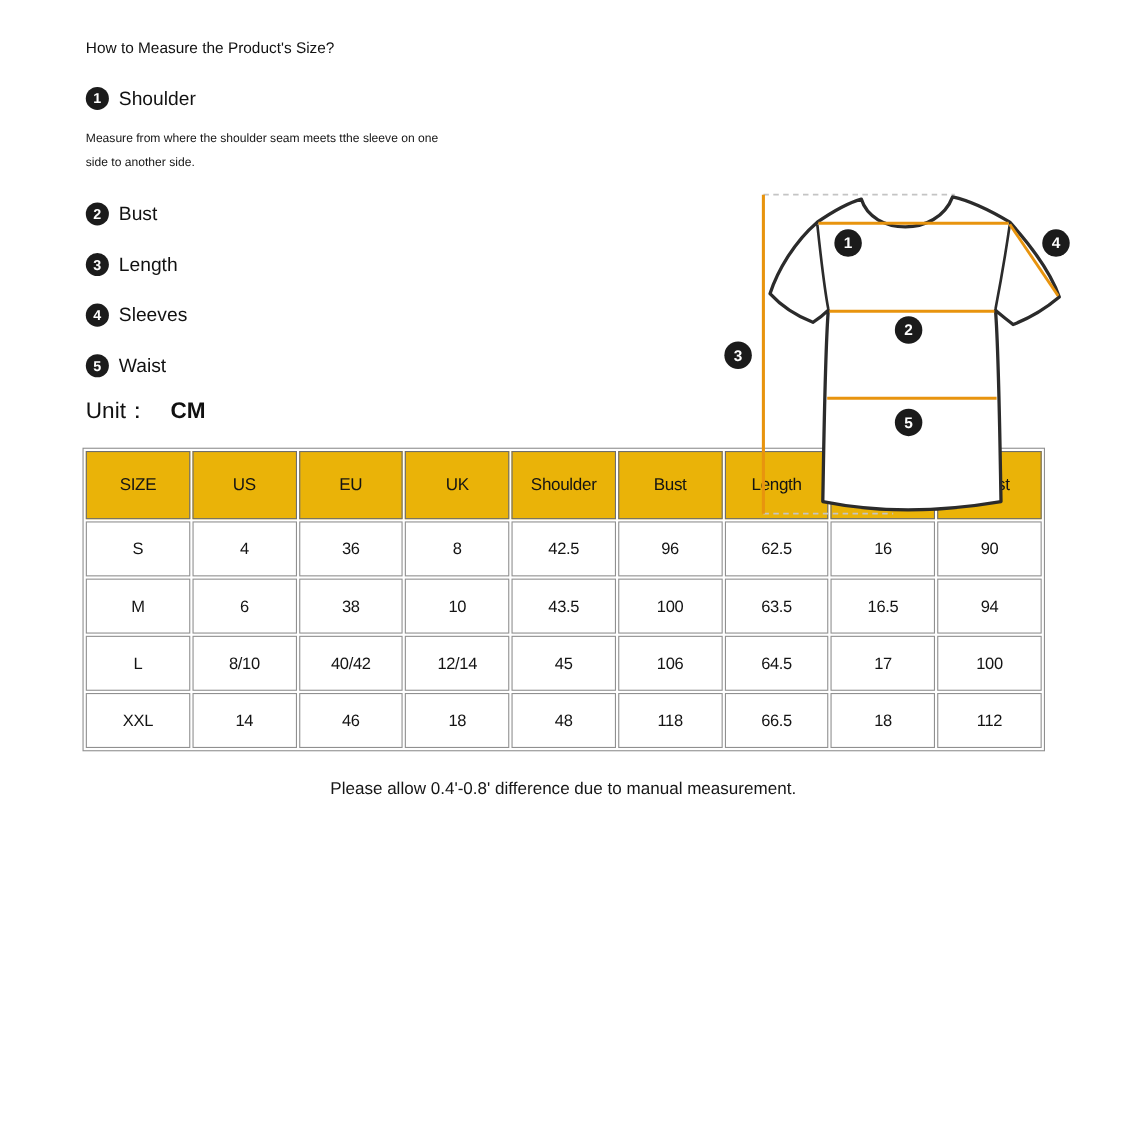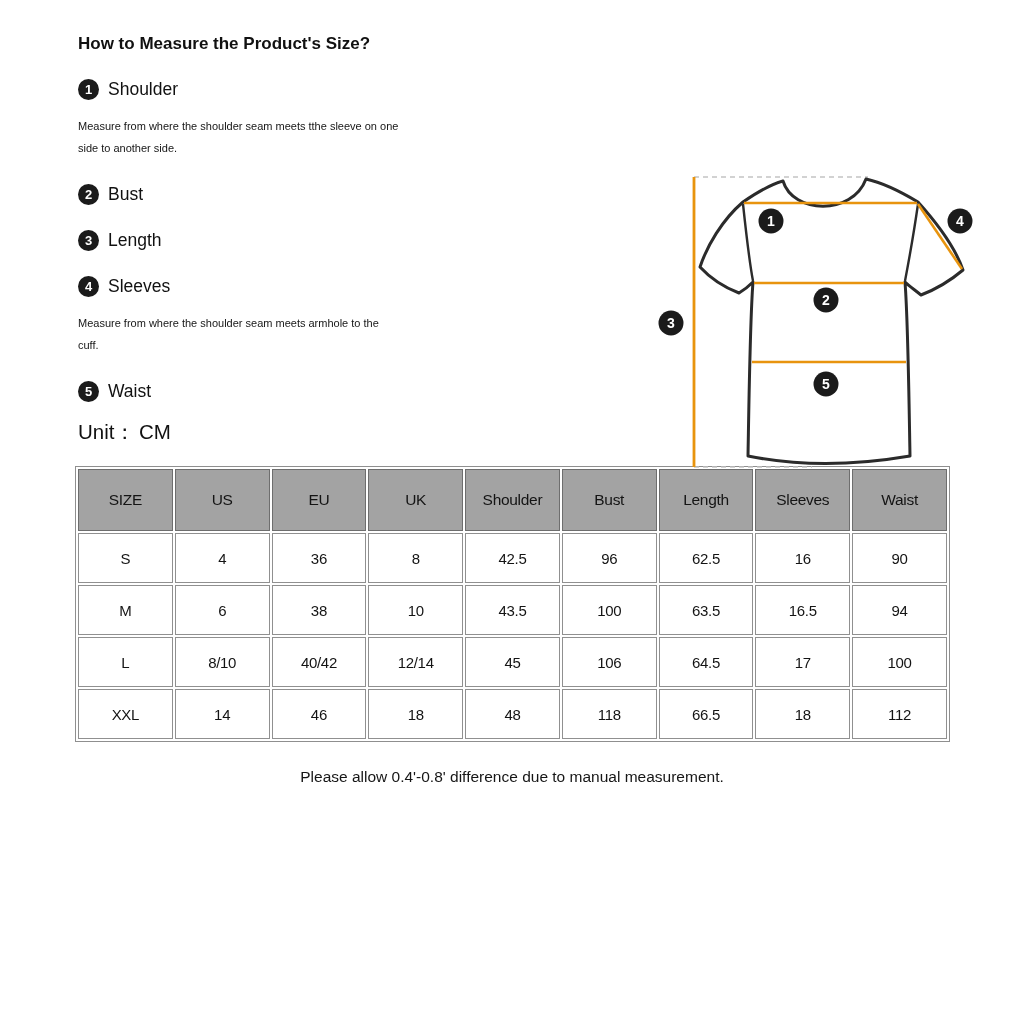--- a/index.html
+++ b/index.html
@@ -1,46 +1,46 @@
 <!DOCTYPE html>
 <html><head>
 <meta charset="utf-8">
 <style>
   html,body{margin:0;padding:0;background:#ffffff;}
   body{
     width:1024px;height:1024px;position:relative;overflow:hidden;
     font-family:"Liberation Sans", sans-serif;color:#1a1a1a;
   }
   .page-title{
-    font-size:17px;font-weight:700;margin:33px 0 16px 78px;line-height:21px;color:#111;
+    font-size:14px;font-weight:400;margin:33px 0 16px 78px;line-height:21px;color:#111;
   }
   .measure-section{margin:0;}
   .m-head{
     display:flex;align-items:center;gap:9px;
     margin:25px 0 0 78px;font-size:17.5px;line-height:21px;color:#111;
   }
   .step-badge{
     width:21px;height:21px;border-radius:50%;background:#1b1b1b;color:#fff;
     display:inline-flex;align-items:center;justify-content:center;
     font-size:13px;font-weight:bold;flex:0 0 auto;
   }
   .m-desc{
     margin:15px 0 0 78px;width:580px;font-size:11px;line-height:22px;
     white-space:pre-line;color:#161616;
   }
   .unit-line{margin:16px 0 0 78px;font-size:20.5px;color:#111;}
-  .unit-line .unit-value{margin-left:4px;}
+  .unit-line .unit-value{margin-left:20px;font-weight:bold;}
   .diagram{position:absolute;left:645px;top:155px;}
   table.size-table{
     margin:20px 0 0 75px;width:875px;table-layout:fixed;
     border-collapse:separate;border-spacing:2px;
     border:1px solid #8f8f8f;background:#ffffff;
   }
   table.size-table th{
-    background:#a3a3a3;border:1px solid #6e6e6e;height:58px;
+    background:#eab308;border:1px solid #6e6e6e;height:58px;
     font-weight:400;font-size:15.5px;letter-spacing:-0.3px;color:#141414;
     text-align:center;
   }
   table.size-table td{
     background:#ffffff;border:1px solid #909090;height:46px;
     font-size:15px;letter-spacing:-0.3px;color:#141414;text-align:center;
   }
   .footer-note{
     margin:26px 0 0 0;width:1024px;text-align:center;
     font-size:15.5px;color:#161616;
@@ -73,22 +73,20 @@
       <span class="step-badge">3</span>
       <span>Length</span>
     </div>
   </section>
 
   <section class="measure-section">
     <div class="m-head">
       <span class="step-badge">4</span>
       <span>Sleeves</span>
     </div>
-    <p class="m-desc">Measure from where the shoulder seam meets armhole to the
-cuff.</p>
   </section>
 
   <section class="measure-section">
     <div class="m-head">
       <span class="step-badge">5</span>
       <span>Waist</span>
     </div>
   </section>
 </div>
 

